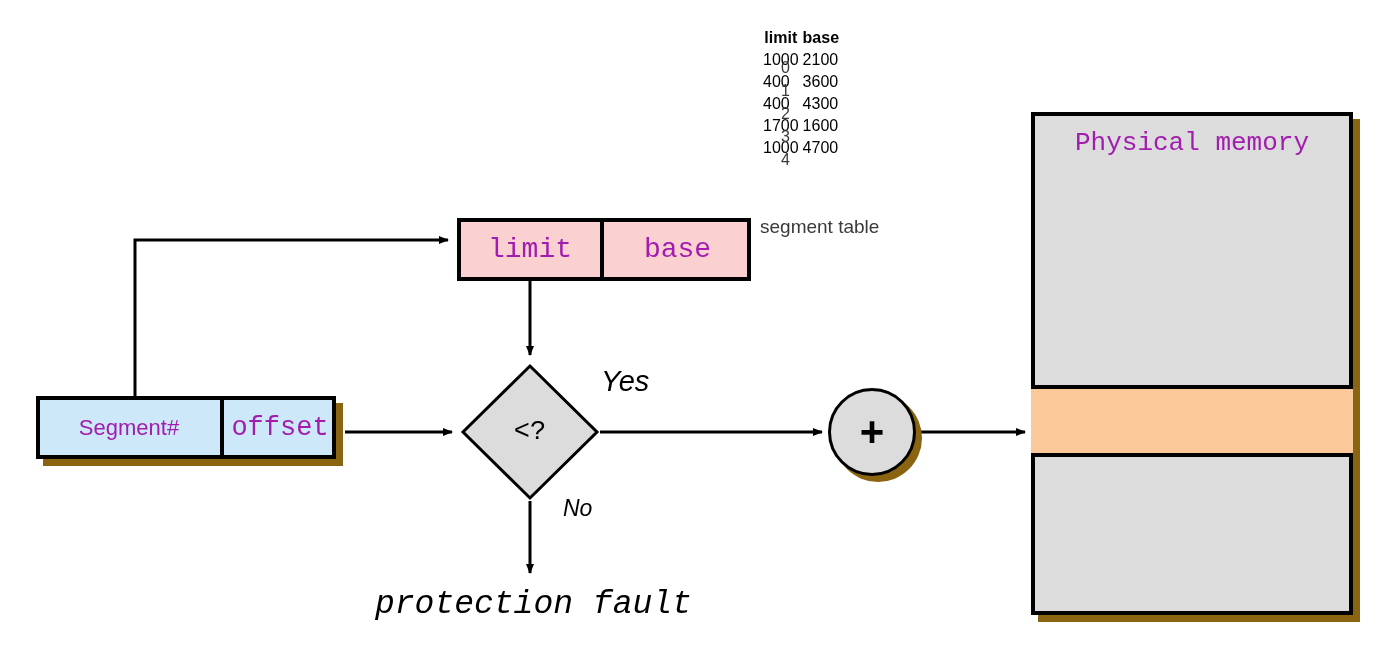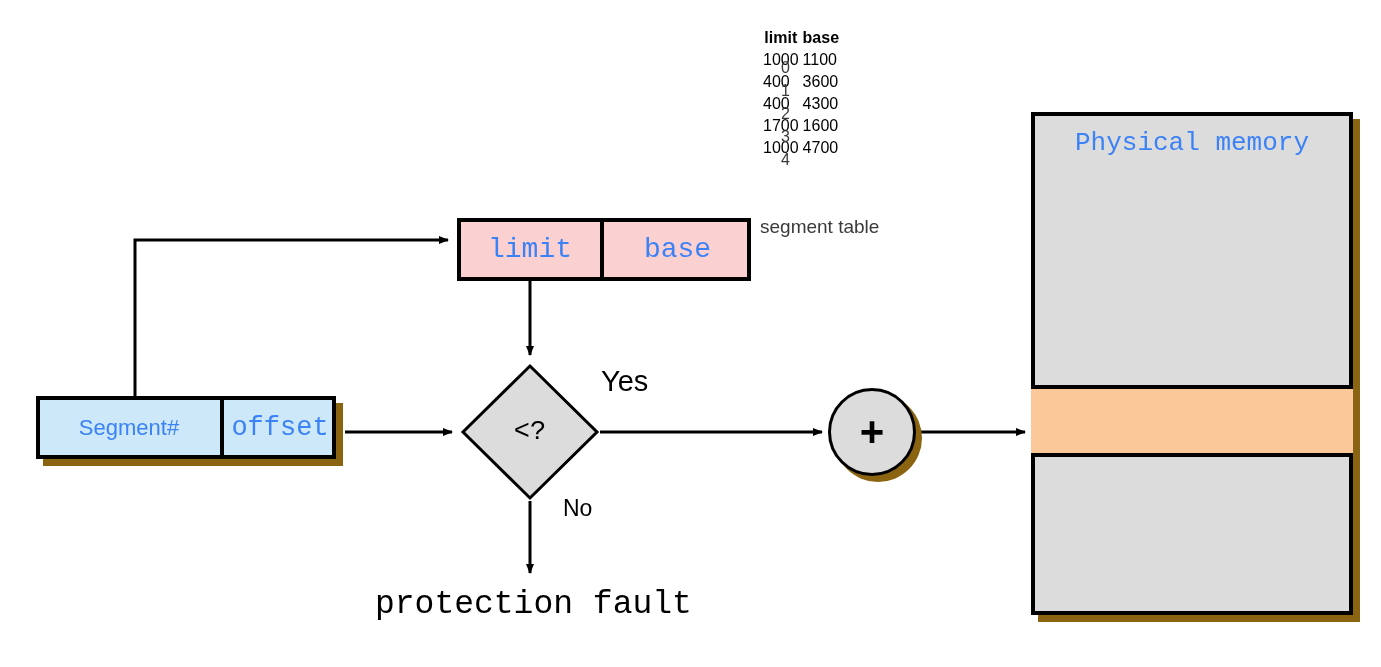--- a/index.html
+++ b/index.html
@@ -56,21 +56,21 @@
     box-sizing: border-box;
     border: 3px solid #000000;
     box-shadow: 7px 7px 0 0 #8a6410;
   }
   .cell-label {
     position: absolute;
     display: flex;
     align-items: center;
     justify-content: center;
     font-size: 28px;
-    color: #3b82f6;
+    color: #a21caf;
   }
 
   
   #limit-base-box {
     left: 457px;
     top: 218px;
     width: 294px;
     height: 63px;
     background: #fad0d0;
     box-shadow: none;
@@ -182,20 +182,21 @@
     font-weight: bold;
     color: #000000;
     font-family: "Liberation Sans", sans-serif;
   }
 
   
   .flow-text {
     position: absolute;
     color: #000000;
     white-space: nowrap;
+    font-style: italic;
   }
   #yes-label { left: 601px; top: 365px; font-size: 29px; }
   #no-label  { left: 563px; top: 495px; font-size: 23px; }
   #protection-fault-label { left: 375px; top: 586px; font-size: 33px; }
 
   #wires { position: absolute; left: 0; top: 0; }
 </style>
 </head>
 <body>
 
@@ -243,21 +244,21 @@
     <table id="segment-table-grid">
       <thead>
         <tr>
           <th>limit</th>
           <th>base</th>
         </tr>
       </thead>
       <tbody>
         <tr>
           <td>1000</td>
-          <td>1100</td>
+          <td>2100</td>
         </tr>
         <tr>
           <td>400</td>
           <td>3600</td>
         </tr>
         <tr>
           <td>400</td>
           <td>4300</td>
         </tr>
         <tr>

